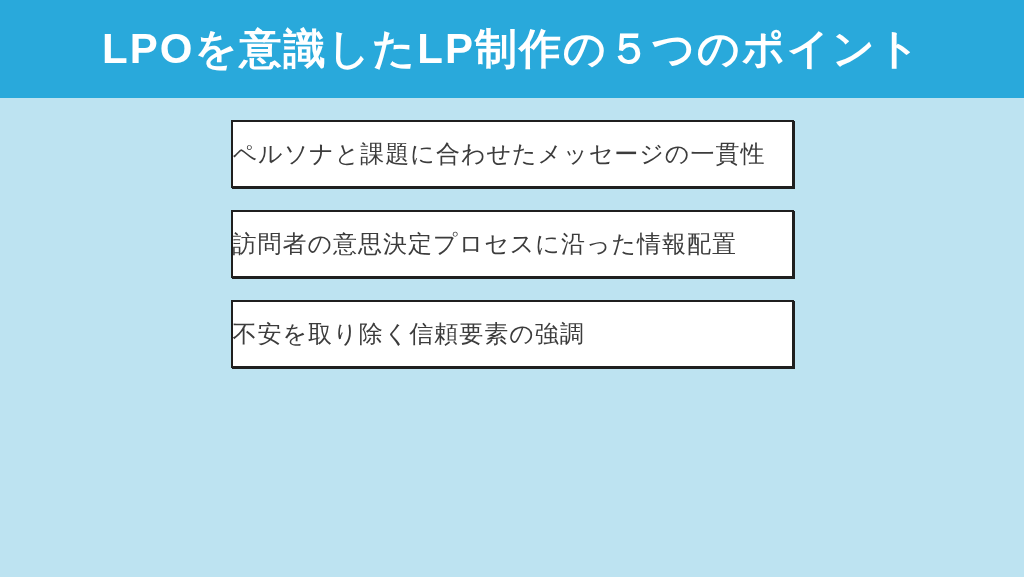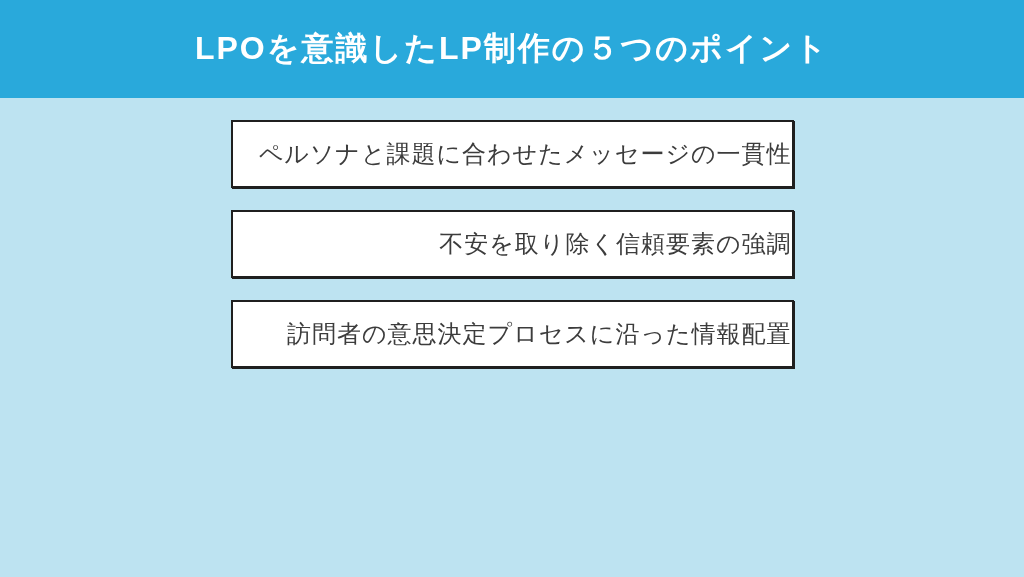--- a/index.html
+++ b/index.html
@@ -20,42 +20,42 @@
     width: 1024px;
     height: 98px;
     background: #29A9DB;
     display: flex;
     align-items: center;
     justify-content: center;
     flex: 0 0 auto;
   }
   .header-title {
     color: #FFFFFF;
-    font-size: 32px;
+    font-size: 42px;
     font-weight: 700;
     letter-spacing: 2px;
     white-space: nowrap;
   }
   .points-area {
     flex: 1 1 auto;
     display: flex;
     flex-direction: column;
     align-items: center;
     padding-top: 22px;
   }
   .point-box {
     width: 563px;
     height: 68px;
     margin-bottom: 22px;
     background: #FFFFFF;
     border: 2px solid #1F1F1F;
     box-shadow: 1px 1px 0 #1F1F1F;
     display: flex;
     align-items: center;
-    justify-content: flex-end;
+    justify-content: flex-start;
   }
   .point-label {
     color: #3C3C3C;
     font-size: 24px;
     font-weight: 400;
     letter-spacing: 1px;
     white-space: nowrap;
   }
 </style>
 </head>
@@ -68,23 +68,23 @@
   </div>
 
   <div class="points-area">
 
     <div class="point-box">
       <span class="point-label">ペルソナと課題に合わせたメッセージの一貫性</span>
     </div>
 
 
     <div class="point-box">
-      <span class="point-label">不安を取り除く信頼要素の強調</span>
+      <span class="point-label">訪問者の意思決定プロセスに沿った情報配置</span>
     </div>
 
     <div class="point-box">
-      <span class="point-label">訪問者の意思決定プロセスに沿った情報配置</span>
+      <span class="point-label">不安を取り除く信頼要素の強調</span>
     </div>
 
 
   </div>
 
 </div>
 
 </body></html>

